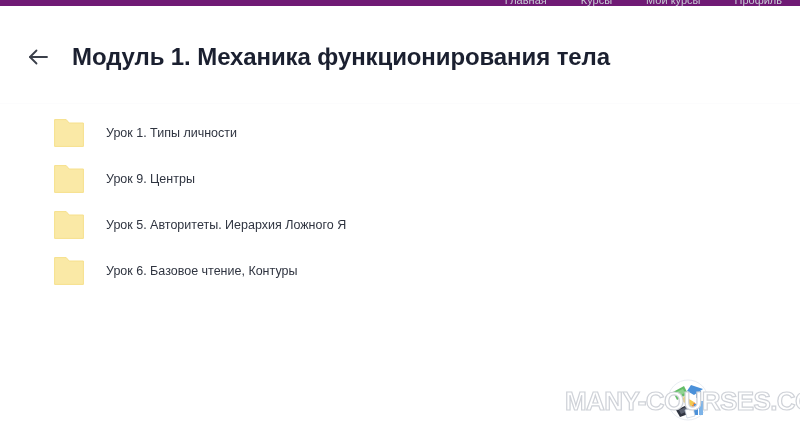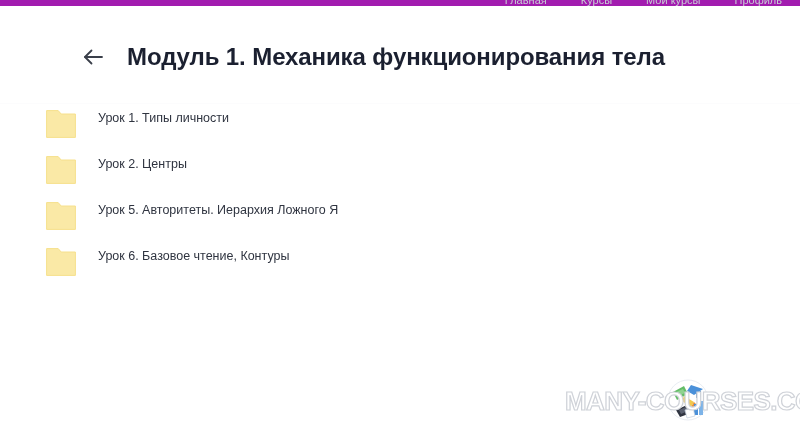--- a/index.html
+++ b/index.html
@@ -25,21 +25,21 @@
   }
 
   
   .top-strip {
     position: absolute;
     top: 0;
     left: 0;
     width: 800px;
     height: 6px;
     overflow: hidden;
-    background: #a21caf;
+    background: #701a75;
   }
   .top-strip-inner {
     position: absolute;
     top: -9px;
     left: 0;
     width: 800px;
     height: 16px;
     display: flex;
     align-items: flex-end;
     justify-content: flex-end;
@@ -56,21 +56,21 @@
 
   
   .header {
     position: absolute;
     top: 36px;
     left: 0;
     width: 668px;
     height: 42px;
     display: flex;
     align-items: center;
-    padding-left: 80px;
+    padding-left: 25px;
     box-sizing: border-box;
   }
   .back-button {
     width: 26px;
     height: 26px;
     display: flex;
     align-items: center;
     justify-content: center;
     flex: 0 0 auto;
     margin-right: 21px;
@@ -100,25 +100,26 @@
 
   
   .lesson-list {
     position: absolute;
     top: 110px;
     left: 0;
     width: 800px;
   }
   .lesson-row {
     display: flex;
-    align-items: flex-start;
+    align-items: center;
     height: 46px;
     padding-left: 46px;
     box-sizing: border-box;
     cursor: pointer;
+    margin-left: 8px;
   }
   .folder-icon {
     width: 30px;
     height: 28px;
     flex: 0 0 auto;
     margin-right: 22px;
     display: block;
   }
   .folder-icon svg {
     display: block;
@@ -198,21 +199,21 @@
       </span>
       <span class="lesson-label">Урок 1. Типы личности</span>
     </div>
 
     <div class="lesson-row">
       <span class="folder-icon">
         <svg width="30" height="28" viewBox="0 0 30 28" aria-hidden="true">
           <path d="M0.6 0.6 H12.2 L15.2 4.0 H29.4 V27.4 H0.6 Z" fill="#fae9a6" stroke="#f6e08c" stroke-width="1"></path>
         </svg>
       </span>
-      <span class="lesson-label">Урок 2. Центры</span>
+      <span class="lesson-label">Урок 9. Центры</span>
     </div>
 
     <div class="lesson-row">
       <span class="folder-icon">
         <svg width="30" height="28" viewBox="0 0 30 28" aria-hidden="true">
           <path d="M0.6 0.6 H12.2 L15.2 4.0 H29.4 V27.4 H0.6 Z" fill="#fae9a6" stroke="#f6e08c" stroke-width="1"></path>
         </svg>
       </span>
       <span class="lesson-label">Урок 5. Авторитеты. Иерархия Ложного Я</span>
     </div>

